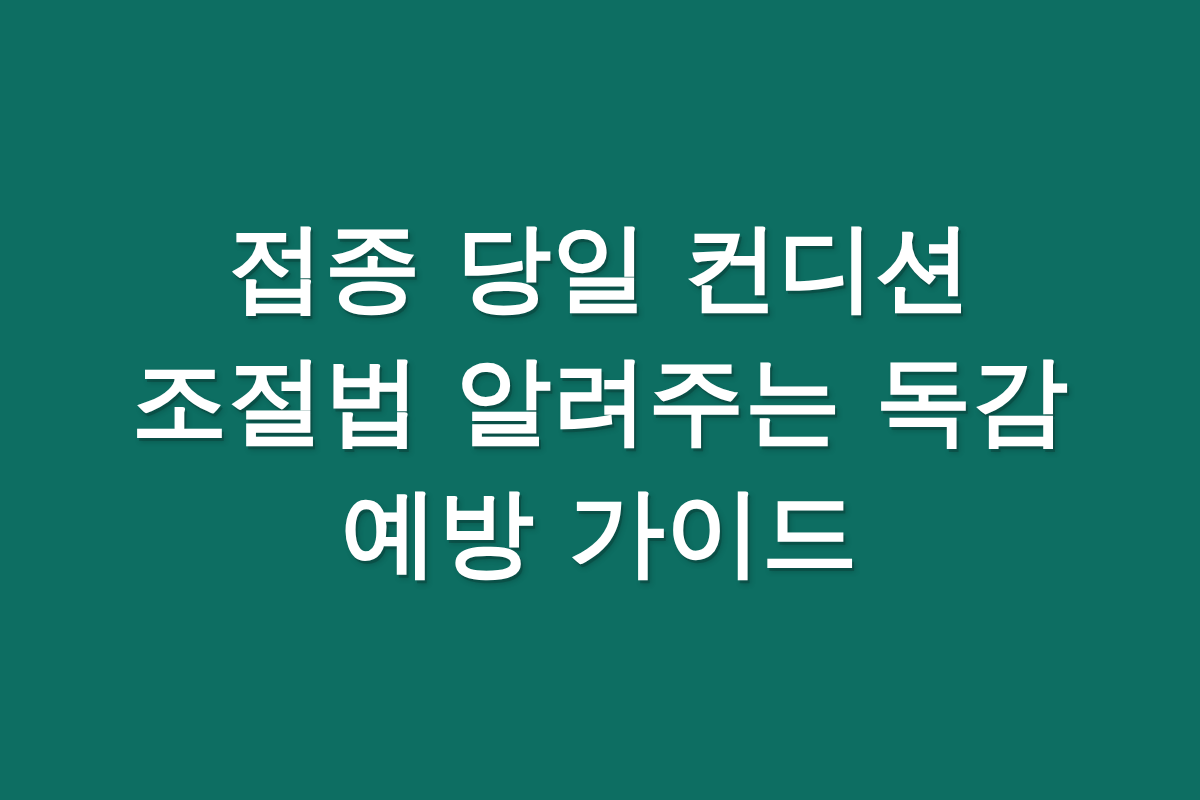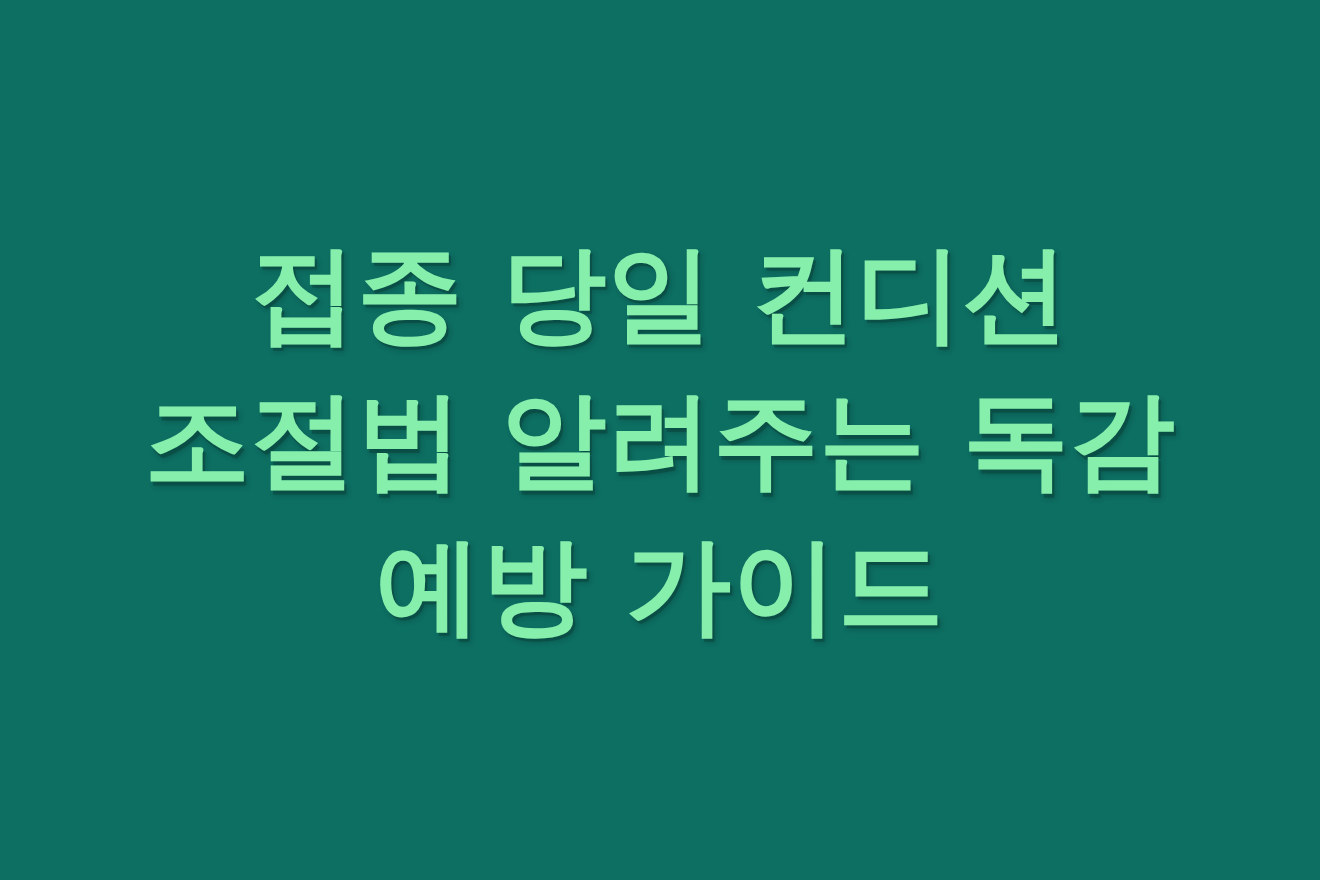--- a/index.html
+++ b/index.html
@@ -50,17 +50,17 @@
     -webkit-font-smoothing: antialiased;
   }
 </style>
 </head>
 <body>
 
 <div id="thumbnail-canvas" style="background-color: rgb(13, 110, 98);">
 
   <div id="title-block">
 
-    <h1 id="headline" style="color: #86efac;">접종 당일 컨디션 조절법 알려주는 독감 예방 가이드</h1>
+    <h1 id="headline" style="color: #ffffff;">접종 당일 컨디션 조절법 알려주는 독감 예방 가이드</h1>
 
   </div>
 
 </div>
 
 </body></html>

